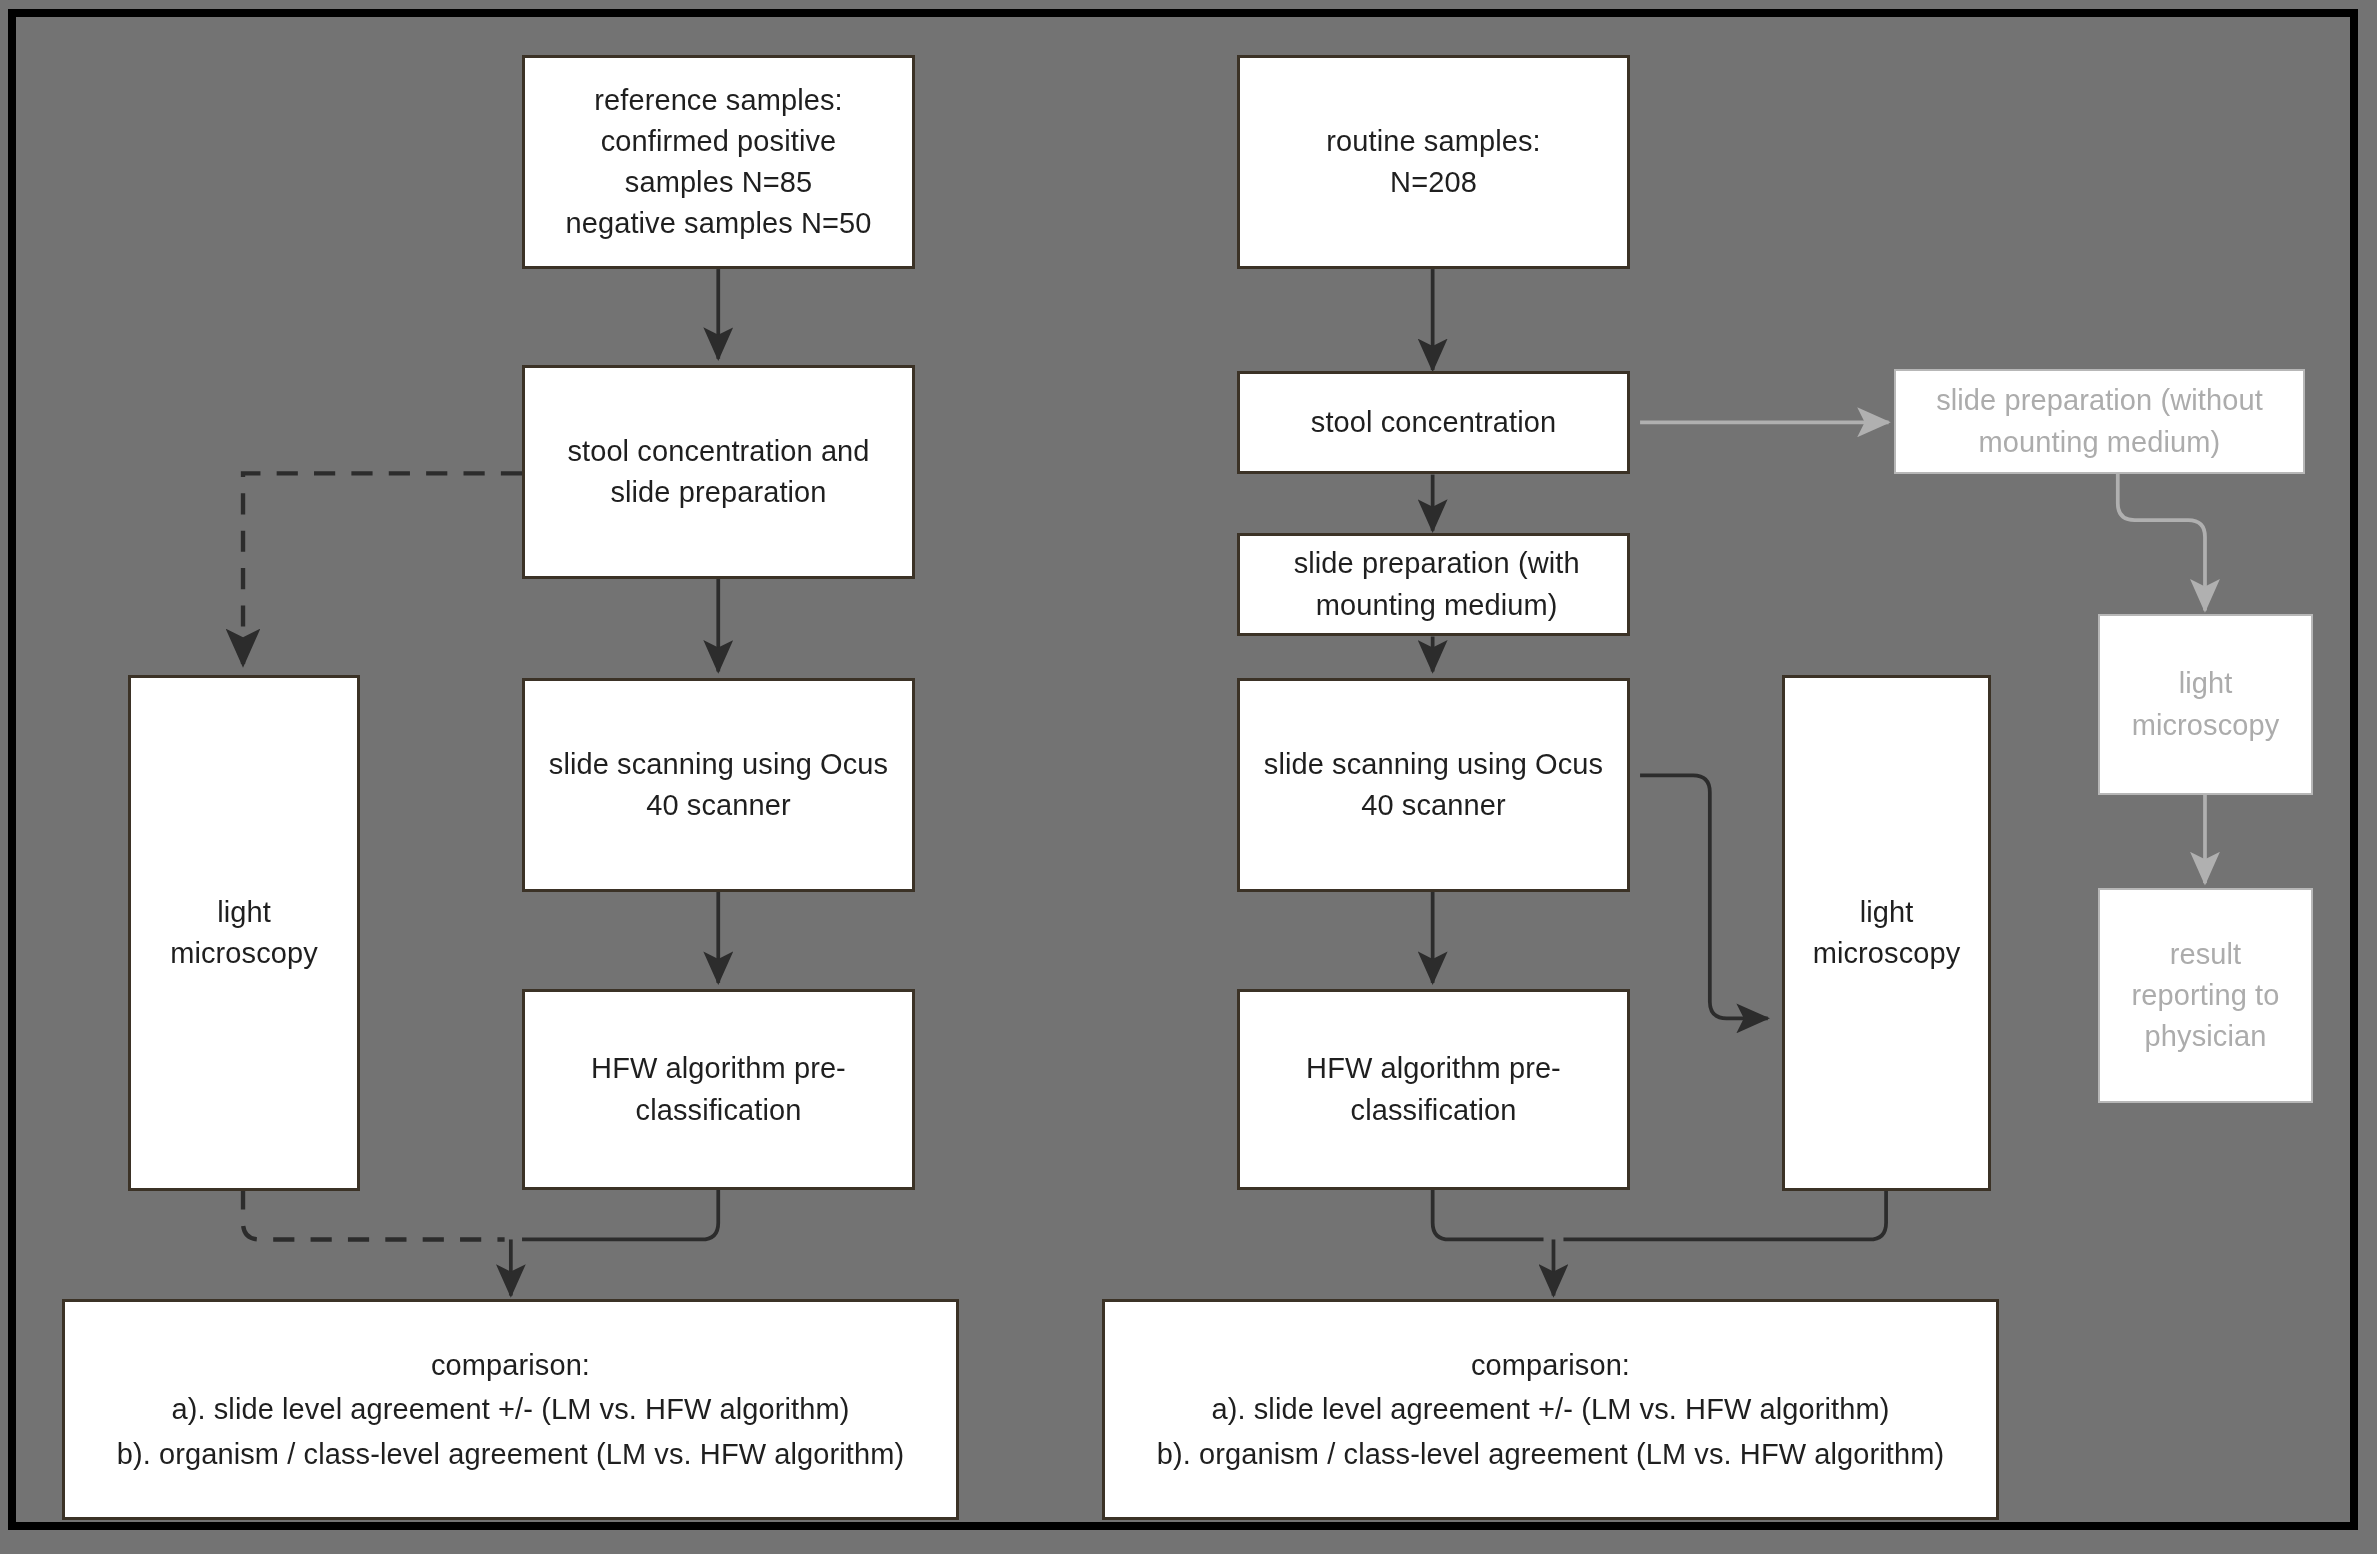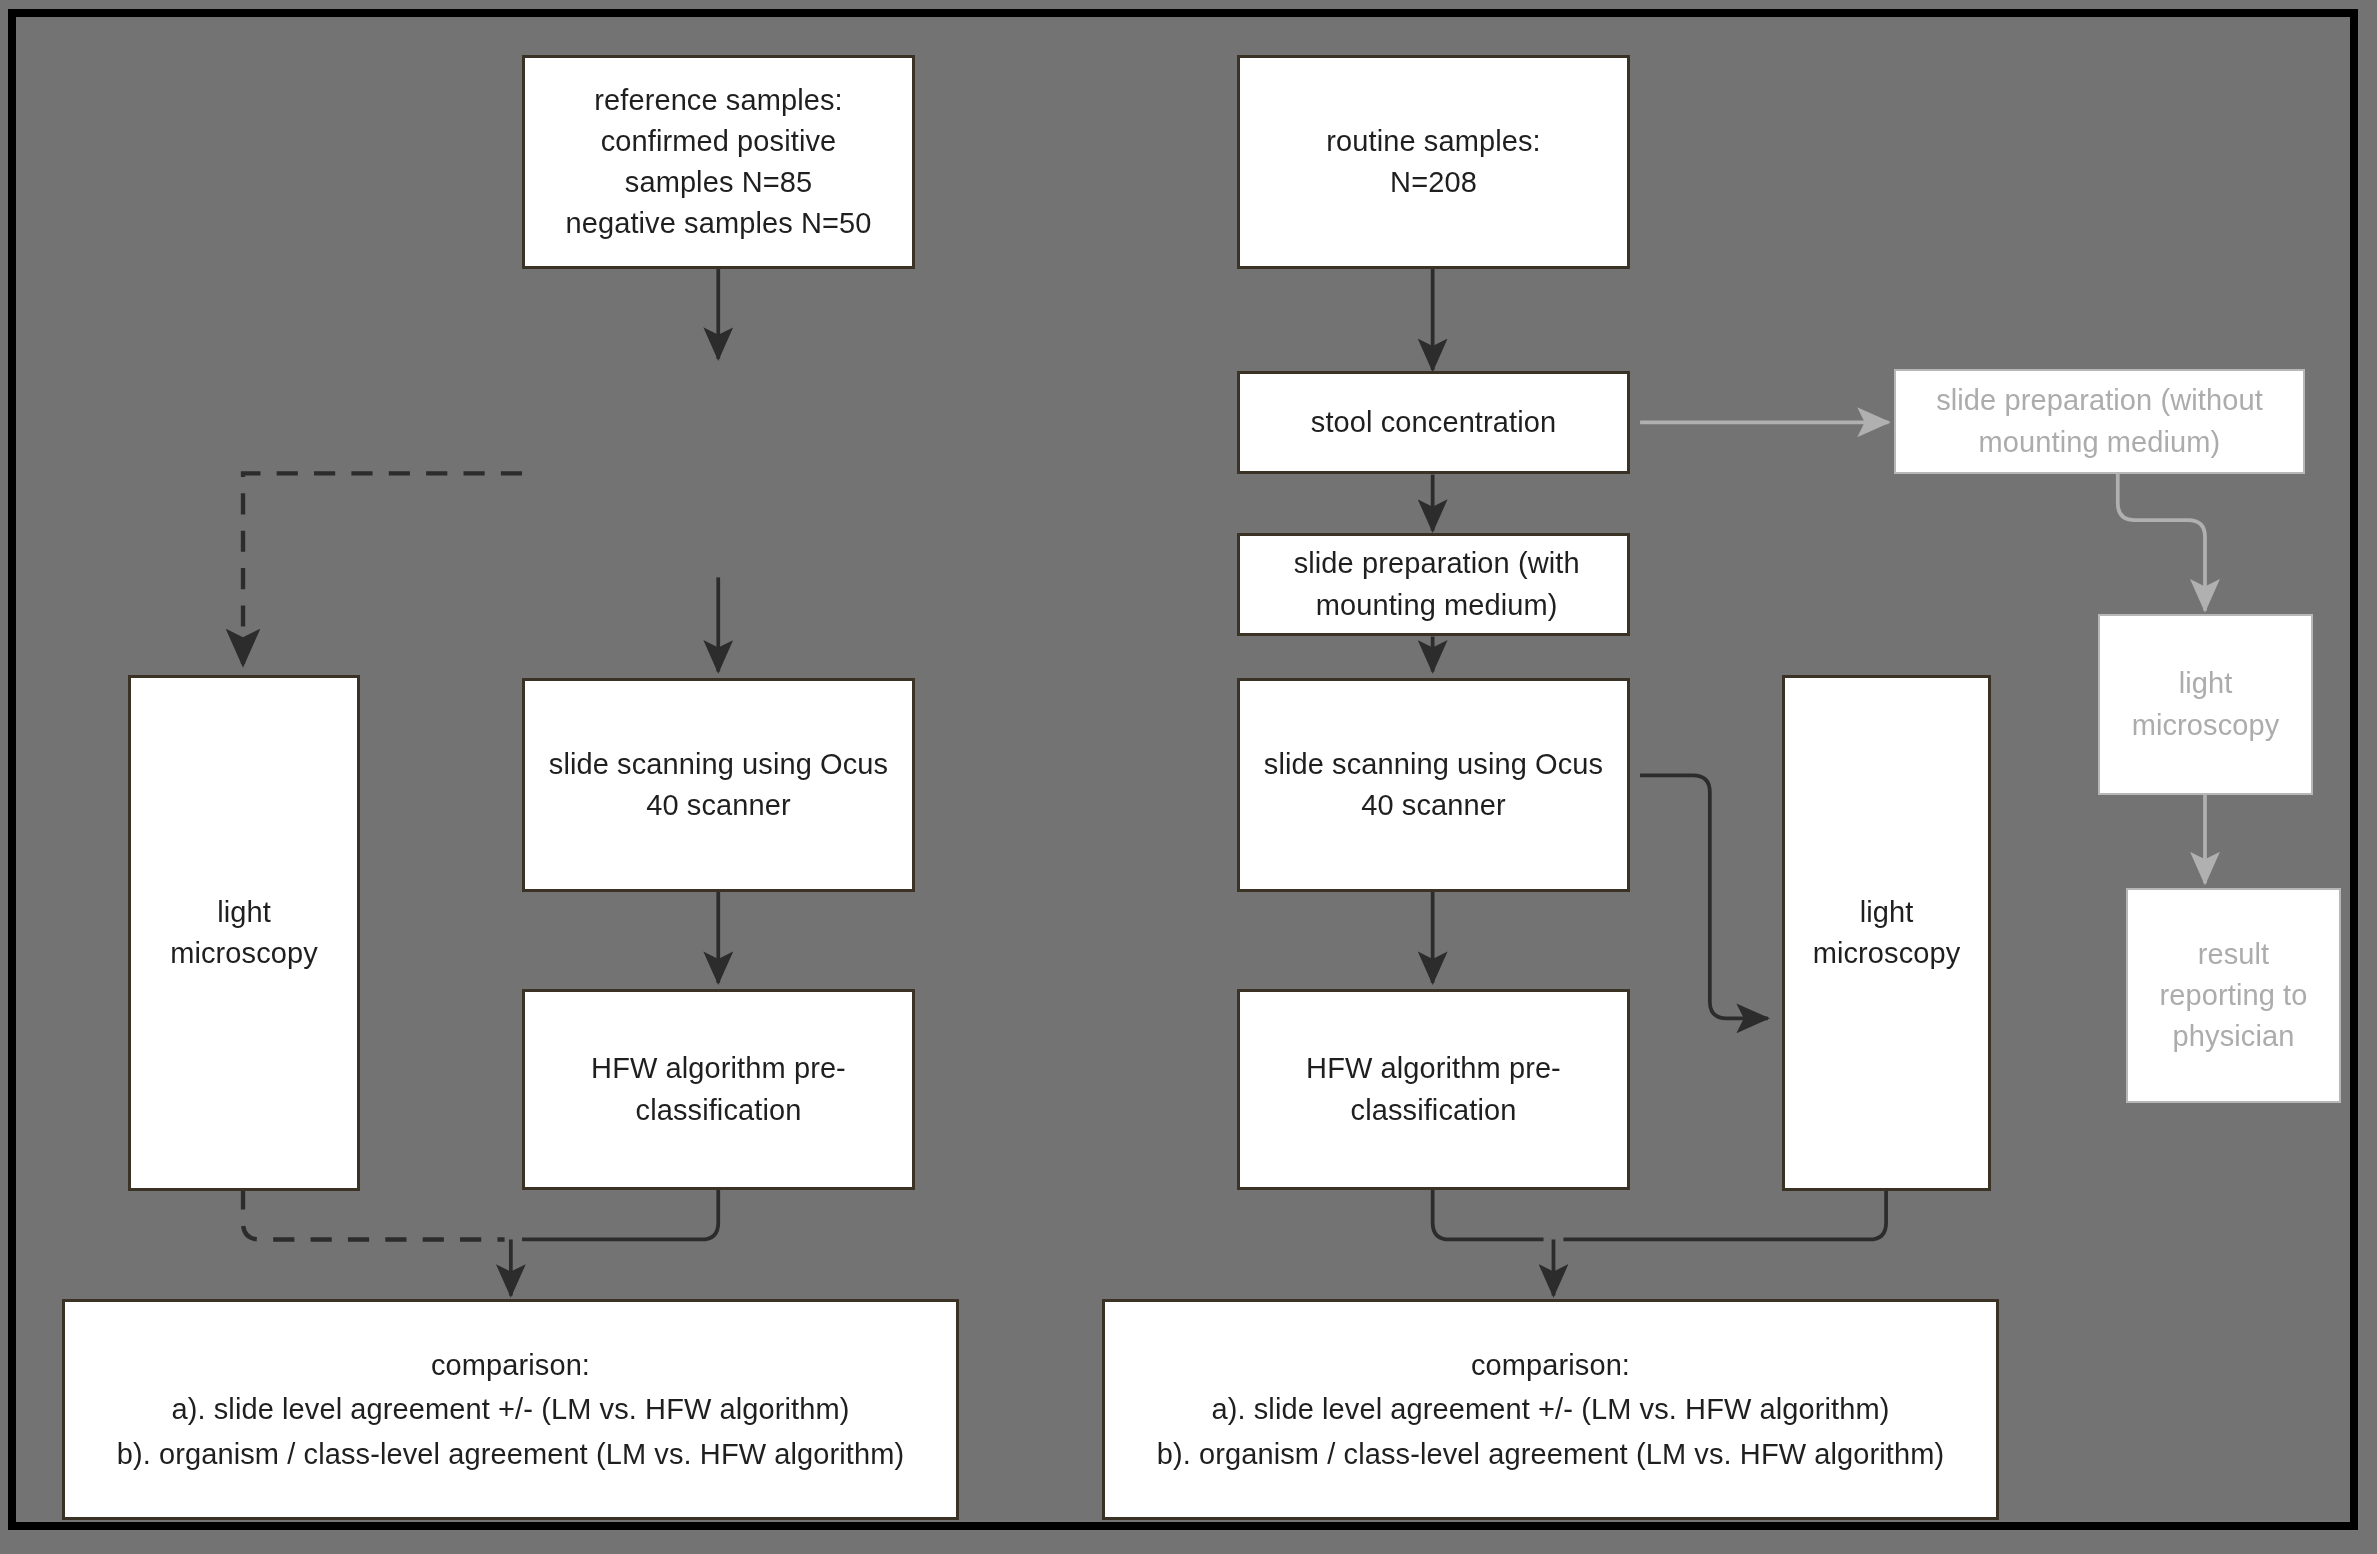--- a/index.html
+++ b/index.html
@@ -114,20 +114,24 @@
     <path d="M3540,1275 L3540,1418" fill="none" stroke="#b0b0b0" stroke-width="6" marker-end="url(#arrowGrey)"></path>
   </svg>
 
   <div class="node" style="left:522px; top:55px; width:393px; height:214px;">
     <span class="txt">reference samples:
 confirmed positive
 samples N=85
 negative samples N=50</span>
   </div>
 
+  <div class="node" style="left:522px; top:365px; width:393px; height:214px;">
+    <span class="txt">stool concentration and
+slide preparation</span>
+  </div>
 
   <div class="node" style="left:128px; top:675px; width:232px; height:516px;">
     <span class="txt">light
 microscopy</span>
   </div>
 
   <div class="node" style="left:522px; top:678px; width:393px; height:214px;">
     <span class="txt">slide scanning using Ocus
 40 scanner</span>
   </div>
@@ -181,20 +185,20 @@
   <div class="node ghost" style="left:1894px; top:369px; width:411px; height:105px;">
     <span class="txt">slide preparation (without
 mounting medium)</span>
   </div>
 
   <div class="node ghost" style="left:2098px; top:614px; width:215px; height:181px;">
     <span class="txt">light
 microscopy</span>
   </div>
 
-  <div class="node ghost" style="left:2098px; top:888px; width:215px; height:215px;margin-left:28px;">
+  <div class="node ghost" style="left:2098px; top:888px; width:215px; height:215px;">
     <span class="txt">result
 reporting to
 physician</span>
   </div>
 
 </div>
 
 
 </body></html>

